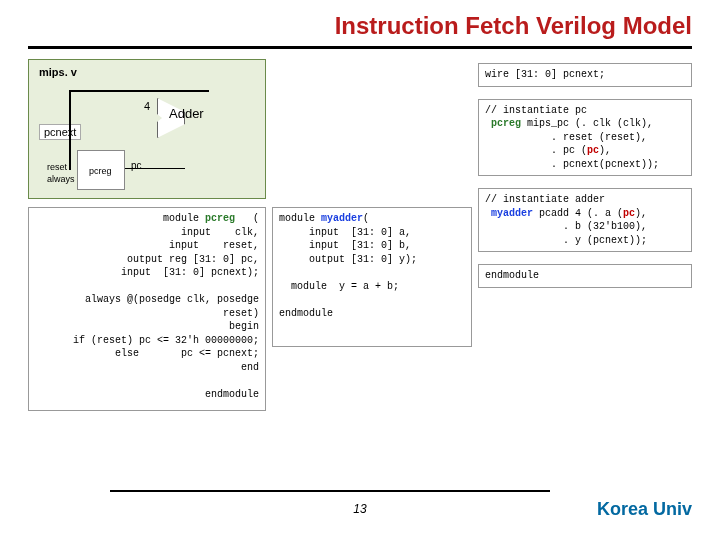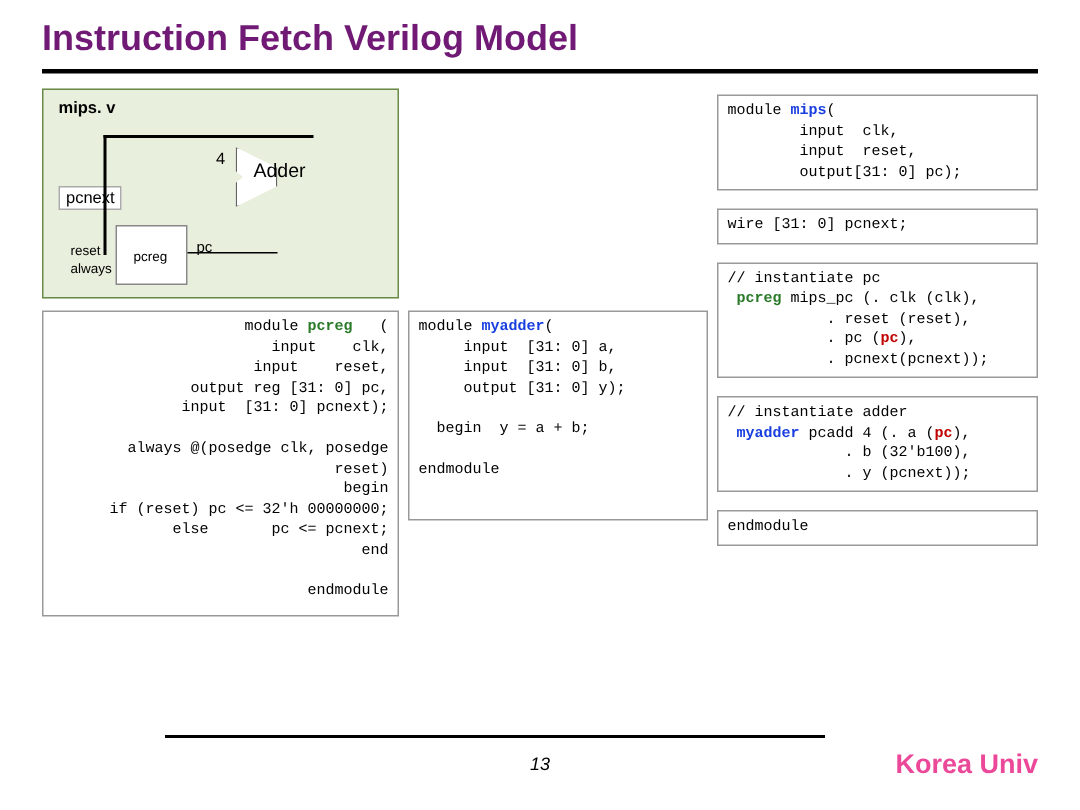--- a/index.html
+++ b/index.html
@@ -5,22 +5,22 @@
   * { box-sizing: border-box; margin: 0; padding: 0; }
   body {
     width: 720px;
     height: 540px;
     background: #fff;
     font-family: Arial, sans-serif;
     position: relative;
     padding: 12px 28px;
   }
   .title {
-    text-align: left;
-    color: #701a75;
+    text-align: right;
+    color: #b91c1c;
     font-weight: bold;
     font-size: 24px;
     margin-bottom: 6px;
   }
   .hr-thick {
     height: 3px;
     background: #000;
     margin-bottom: 10px;
   }
   .content {
@@ -95,21 +95,21 @@
     bottom: 24px;
     left: 50%;
     transform: translateX(-50%);
     font-size: 12px;
     font-style: italic;
   }
   .korea {
     position: absolute;
     bottom: 20px;
     right: 28px;
-    color: #ec4899;
+    color: #0369a1;
     font-weight: bold;
     font-size: 18px;
   }
 </style>
 </head>
 <body>
 
 <div class="title">Instruction Fetch Verilog Model</div>
 <div class="hr-thick"></div>
 
@@ -147,30 +147,26 @@
 <span> </span>
 <span>endmodule</span></div>
   </div>
 
   <div class="mid-col">
     <div class="code-box code-myadder"><span>module </span><span class="kw-blue">myadder</span><span>(</span>
 <span>     input  [31: 0] a,</span>
 <span>     input  [31: 0] b,</span>
 <span>     output [31: 0] y);</span>
 <span> </span>
-<span>  begin  y = a + b;</span>
+<span>  module  y = a + b;</span>
 <span> </span>
 <span>endmodule</span></div>
   </div>
 
   <div class="right-col right-stack">
-    <div class="code-box"><span>module </span><span class="kw-blue">mips</span><span>(</span>
-<span>        input  clk,</span>
-<span>        input  reset,</span>
-<span>        output[31: 0] pc);</span></div>
 
     <div class="code-box"><span>wire [31: 0] pcnext;</span></div>
 
     <div class="code-box"><span>// instantiate pc</span>
 <span> </span><span class="kw-green">pcreg</span><span> mips_pc (. clk (clk),</span>
 <span>           . reset (reset),</span>
 <span>           . pc (</span><span class="kw-red">pc</span><span>),</span>
 <span>           . pcnext(pcnext));</span></div>
 
     <div class="code-box"><span>// instantiate adder</span>

